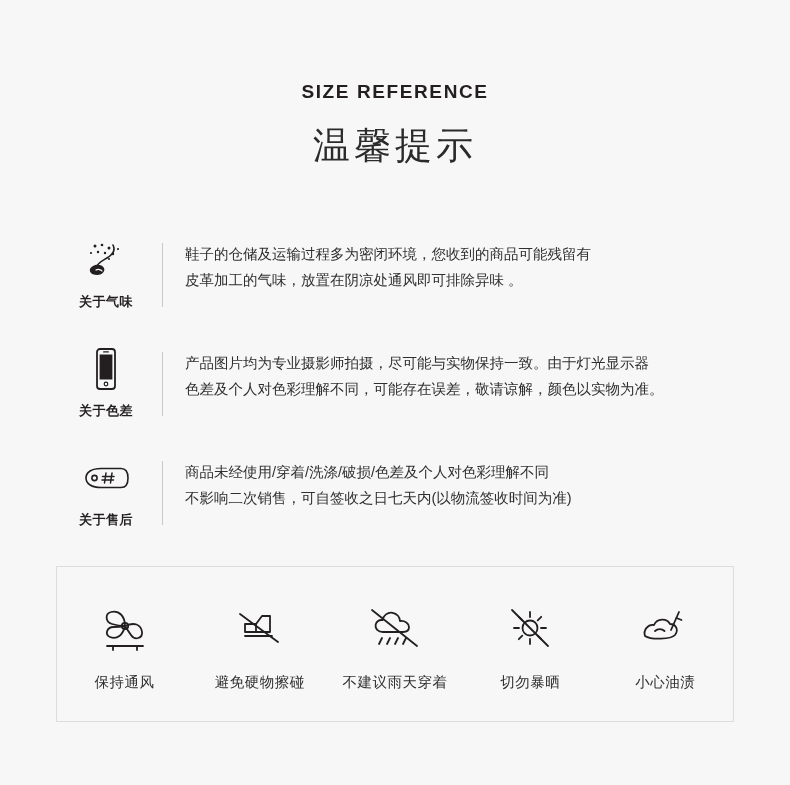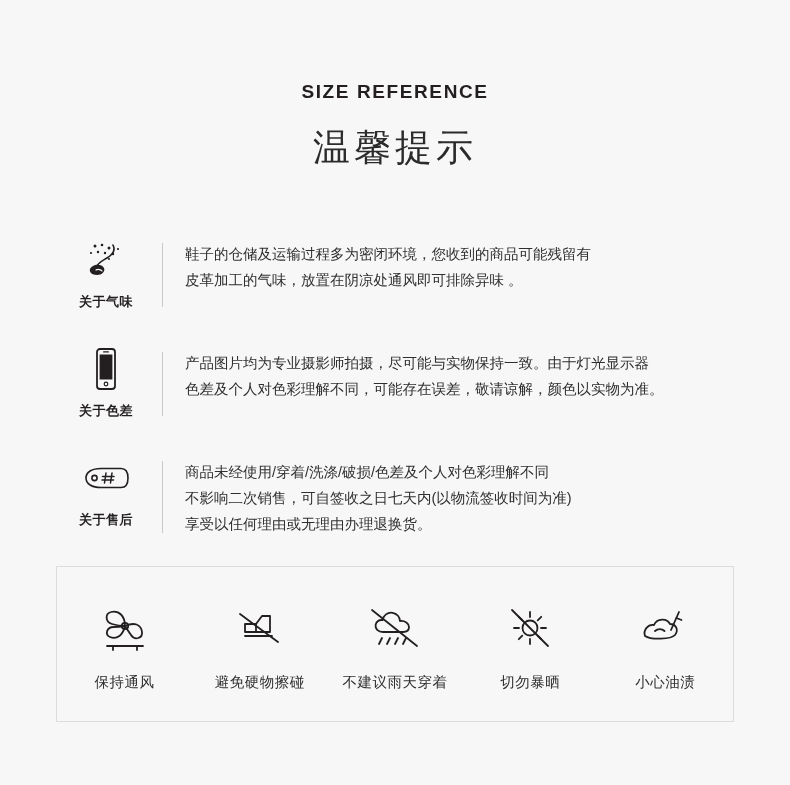--- a/index.html
+++ b/index.html
@@ -33,20 +33,21 @@
     color: #231f20;
     line-height: 1;
   }
   .title-cn {
     margin-top: 27px;
     font-size: 37px;
     font-weight: 400;
     letter-spacing: 4px;
     color: #2b2b2b;
     line-height: 1.1;
+    font-family: Liberation Mono, monospace;
   }
 
   
   .notes {
     margin-top: 70px;
     padding-left: 56px;
     padding-right: 50px;
   }
   .note-row {
     display: flex;
@@ -199,21 +200,20 @@
               <line x1="21" y1="15" x2="32.5" y2="15"></line>
             </g>
           </svg>
         </div>
         <div class="note-cap">关于售后</div>
       </div>
       <div class="note-sep"></div>
       <div class="note-text">
         <div>商品未经使用/穿着/洗涤/破损/色差及个人对色彩理解不同</div>
         <div>不影响二次销售，可自签收之日七天内(以物流签收时间为准)</div>
-        <div>享受以任何理由或无理由办理退换货。</div>
       </div>
     </div>
 
   </div>
 
   <div class="care-panel">
 
     <div class="care-item">
       <div class="care-glyph">
         <svg width="56" height="52" viewBox="0 0 56 52">

